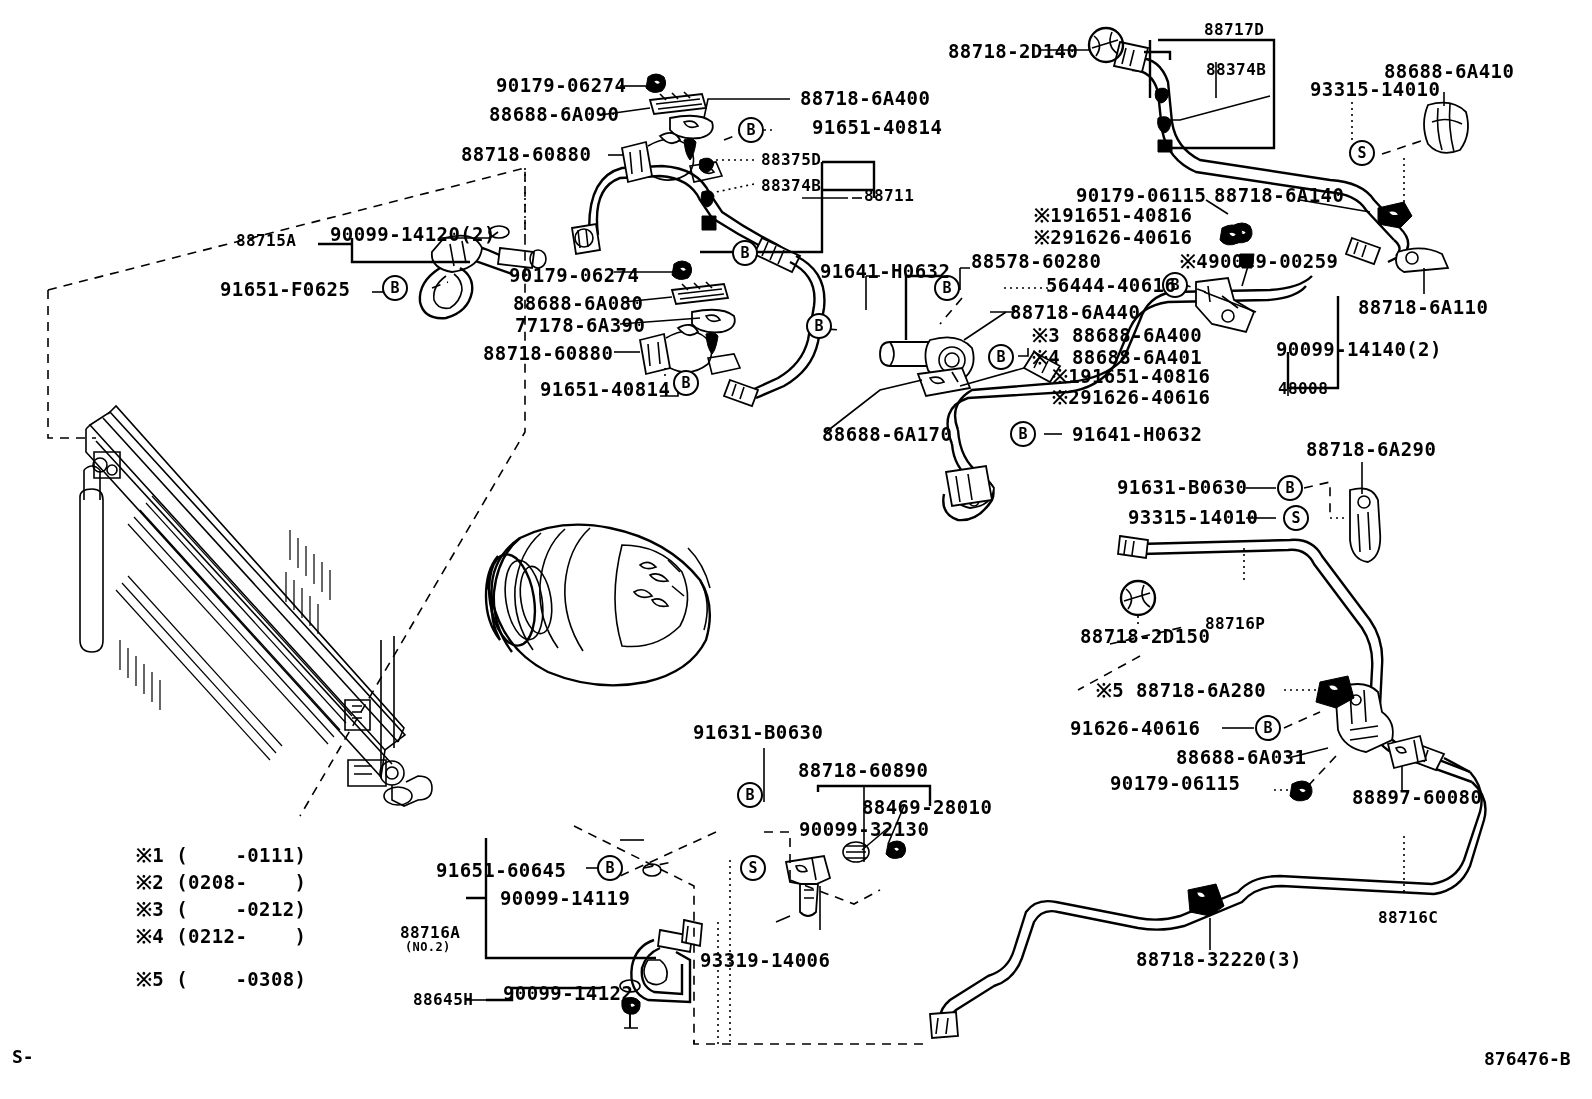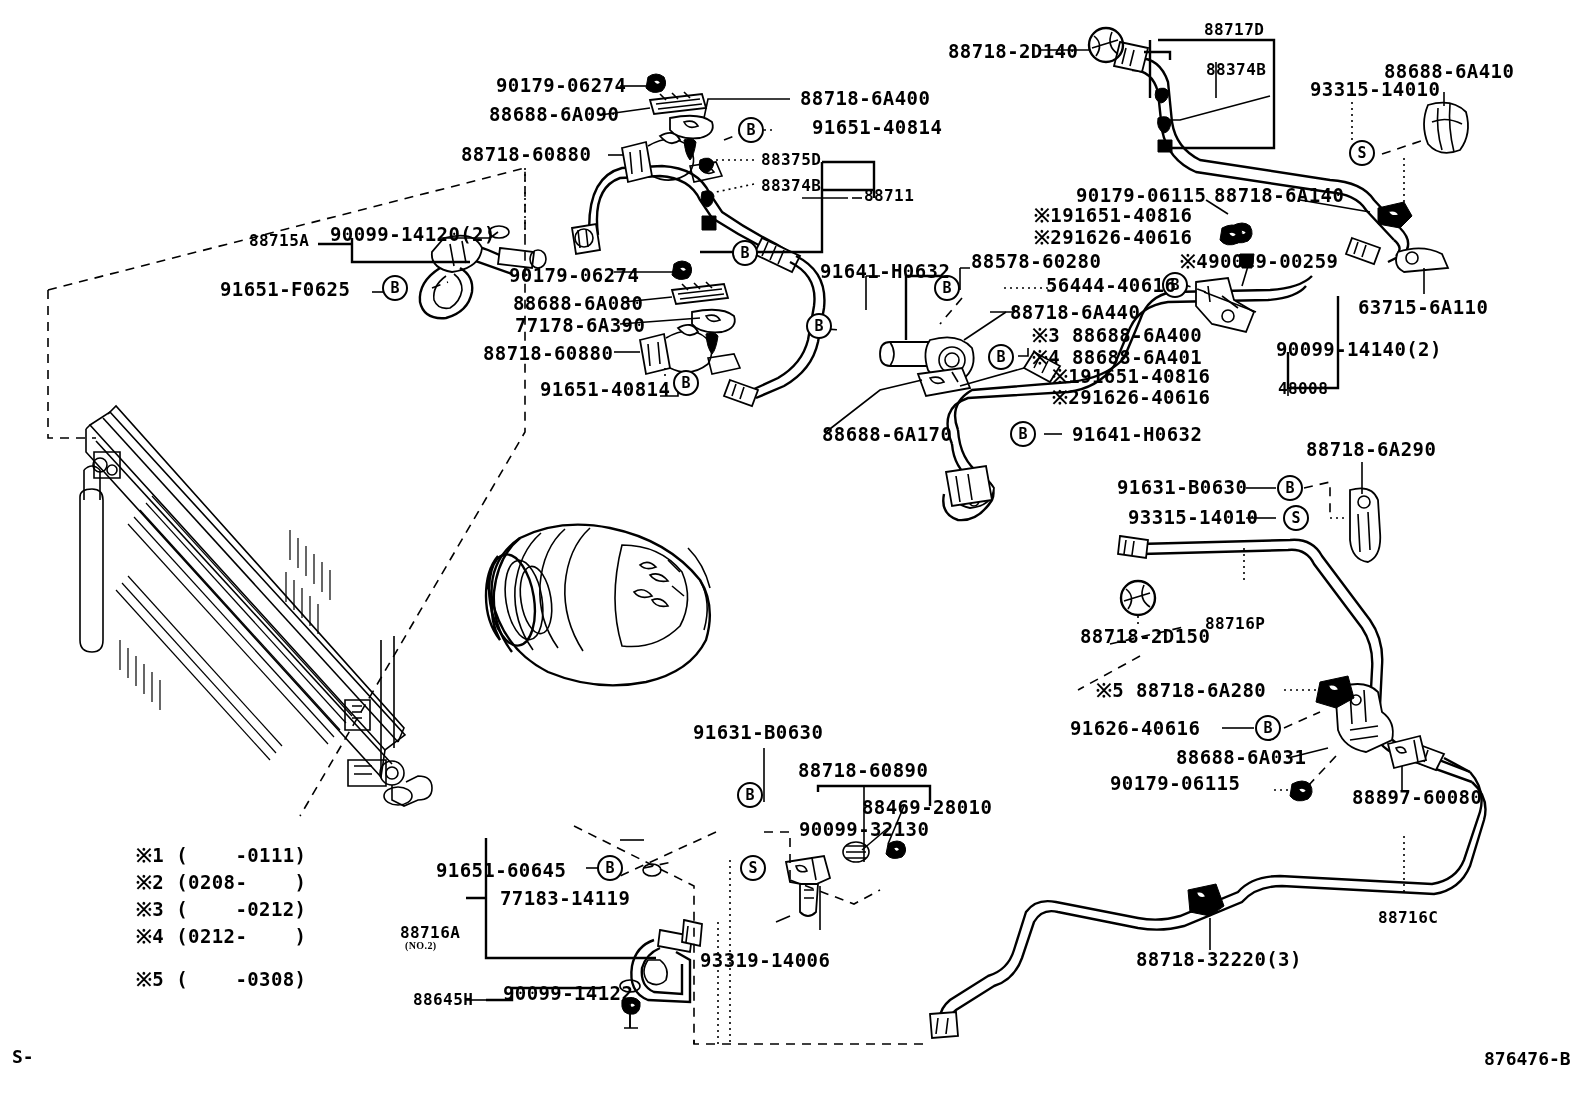--- a/index.html
+++ b/index.html
@@ -13,21 +13,21 @@
   .lbl{
     position:absolute;
     font-family:"DejaVu Sans Mono","Liberation Mono",monospace;
     font-size:19px;
     font-weight:700;
     color:#000;
     white-space:pre;
     letter-spacing:0.4px;
     line-height:1.05;
   }
-  .lbl.sm{font-size:10px;font-family:Liberation Serif, serif;}
+  .lbl.sm{font-size:12px;}
   .lbl.big{font-size:16px;}
   
   .circ{
     position:absolute;
     width:26px;height:26px;
     border:2px solid #000;
     border-radius:50%;
     font-family:"DejaVu Sans Mono","Liberation Mono",monospace;
     font-size:15px;font-weight:700;color:#000;
     display:flex;align-items:center;justify-content:center;
@@ -535,41 +535,41 @@
 
   <div class="lbl" style="left:496px;top:76px">90179-06274</div>
   <div class="lbl" style="left:489px;top:105px">88688-6A090</div>
   <div class="lbl" style="left:800px;top:89px">88718-6A400</div>
   <div class="lbl" style="left:812px;top:118px">91651-40814</div>
   <div class="lbl" style="left:461px;top:145px">88718-60880</div>
   <div class="lbl big" style="left:761px;top:152px">88375D</div>
   <div class="lbl big" style="left:761px;top:178px">88374B</div>
   <div class="lbl big" style="left:864px;top:188px">88711</div>
 
-  <div class="lbl big" style="left:249px;top:233px">88715A</div>
+  <div class="lbl big" style="left:236px;top:233px">88715A</div>
   <div class="lbl" style="left:330px;top:225px">90099-14120(2)</div>
   <div class="lbl" style="left:220px;top:280px">91651-F0625</div>
   <div class="lbl" style="left:509px;top:266px">90179-06274</div>
   <div class="lbl" style="left:513px;top:294px">88688-6A080</div>
   <div class="lbl" style="left:515px;top:316px">77178-6A390</div>
   <div class="lbl" style="left:483px;top:344px">88718-60880</div>
   <div class="lbl" style="left:540px;top:380px">91651-40814</div>
   <div class="lbl" style="left:820px;top:262px">91641-H0632</div>
 
   <div class="lbl" style="left:948px;top:42px">88718-2D140</div>
   <div class="lbl big" style="left:1204px;top:22px">88717D</div>
   <div class="lbl big" style="left:1206px;top:62px">88374B</div>
   <div class="lbl" style="left:1310px;top:80px">93315-14010</div>
   <div class="lbl" style="left:1384px;top:62px">88688-6A410</div>
   <div class="lbl" style="left:1076px;top:186px">90179-06115</div>
   <div class="lbl" style="left:1214px;top:186px">88718-6A140</div>
   <div class="lbl" style="left:1034px;top:206px">※191651-40816</div>
   <div class="lbl" style="left:1034px;top:228px">※291626-40616</div>
   <div class="lbl" style="left:1180px;top:252px">※490099-00259</div>
-  <div class="lbl" style="left:1358px;top:298px">63715-6A110</div>
+  <div class="lbl" style="left:1358px;top:298px">88718-6A110</div>
 
   <div class="lbl" style="left:971px;top:252px">88578-60280</div>
   <div class="lbl" style="left:1046px;top:276px">56444-40616</div>
   <div class="lbl" style="left:1010px;top:303px">88718-6A440</div>
   <div class="lbl" style="left:1032px;top:326px">※3 88688-6A400</div>
   <div class="lbl" style="left:1032px;top:348px">※4 88688-6A401</div>
   <div class="lbl" style="left:1052px;top:367px">※191651-40816</div>
   <div class="lbl" style="left:1052px;top:388px">※291626-40616</div>
   <div class="lbl" style="left:1276px;top:340px">90099-14140(2)</div>
   <div class="lbl big" style="left:1278px;top:381px">48008</div>
@@ -588,21 +588,21 @@
   <div class="lbl" style="left:1110px;top:774px">90179-06115</div>
   <div class="lbl" style="left:1352px;top:788px">88897-60080</div>
   <div class="lbl big" style="left:1378px;top:910px">88716C</div>
   <div class="lbl" style="left:1136px;top:950px">88718-32220(3)</div>
 
   <div class="lbl" style="left:693px;top:723px">91631-B0630</div>
   <div class="lbl" style="left:798px;top:761px">88718-60890</div>
   <div class="lbl" style="left:862px;top:798px">88469-28010</div>
   <div class="lbl" style="left:799px;top:820px">90099-32130</div>
   <div class="lbl" style="left:436px;top:861px">91651-60645</div>
-  <div class="lbl" style="left:500px;top:889px">77183-14119</div>
+  <div class="lbl" style="left:500px;top:889px">90099-14119</div>
   <div class="lbl big" style="left:400px;top:925px">88716A</div>
   <div class="lbl sm" style="left:405px;top:941px">(NO.2)</div>
   <div class="lbl" style="left:700px;top:951px">93319-14006</div>
   <div class="lbl" style="left:503px;top:984px">90099-14122</div>
   <div class="lbl big" style="left:413px;top:992px">88645H</div>
 
   <div id="legend" style="position:absolute;left:65px;top:826px;">
     <div class="lbl" style="position:relative;left:0;top:0;height:27px;">
       <span>※1</span><span style="display:inline-block;width:12px"></span><span>(    -0111)</span>
     </div>

